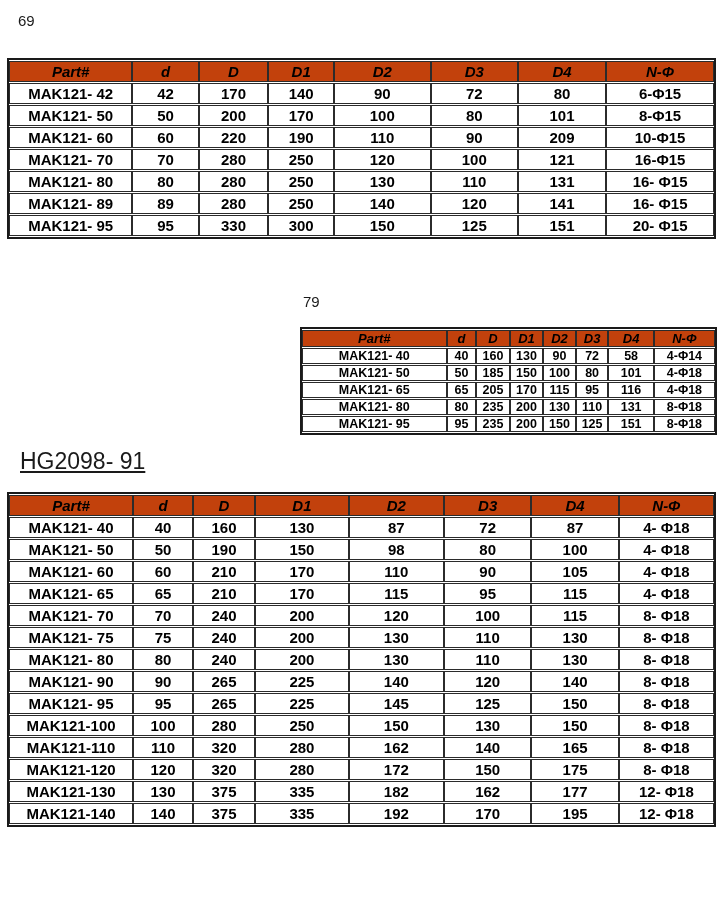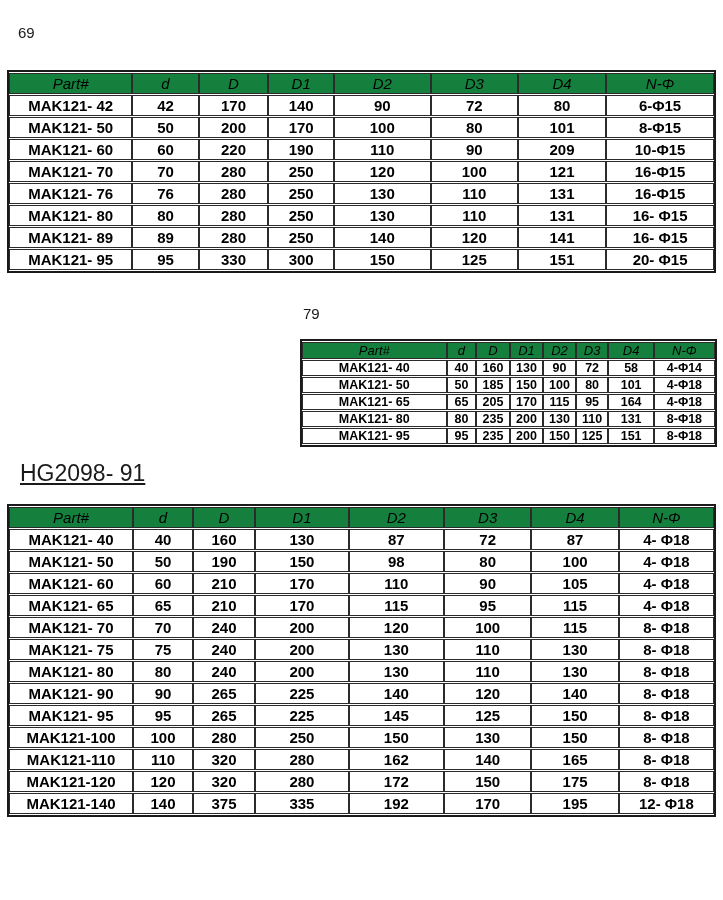--- a/index.html
+++ b/index.html
@@ -4,21 +4,21 @@
 <style>
   * { box-sizing: border-box; margin: 0; padding: 0; }
   html, body { background: #ffffff; }
   body {
     width: 723px; height: 900px;
     font-family: "Liberation Sans", sans-serif;
     color: #000000;
     position: relative;
     overflow: hidden;
   }
-  .page { position: absolute; left: 0; top: 12px; width: 723px; height: 754px; background: #ffffff; }
+  .page { position: absolute; left: 0; top: 0; width: 723px; height: 754px; background: #ffffff; }
 
   .floating-label {
     position: absolute;
     font-size: 15px;
     color: #1a1a1a;
     white-space: pre;
   }
   #label-top      { left: 18px;  top: 12px; }
   #label-middle   { left: 303px; top: 293px; }
   #label-standard { left: 20px;  top: 448px; font-size: 23px; text-decoration: underline; }
@@ -35,23 +35,23 @@
     border: 1px solid #2b2b2b;
     border-top-width: 1.5px;
     border-bottom-width: 1.5px;
     text-align: center;
     vertical-align: middle;
     padding: 0 1px;
     overflow: hidden;
     white-space: pre;
   }
   table.spec-table th {
-    background: #15803d;
+    background: #c2410c;
     font-style: italic;
-    font-weight: normal;
+    font-weight: bold;
   }
   table.spec-table td { font-weight: 600; }
 
   
   #table-69 { left: 7px; top: 58px; width: 709px; }
   #table-69 th, #table-69 td { height: 21px; font-size: 15px; }
   #table-69 th:nth-child(1) { width: 17.5%; }
   #table-69 th:nth-child(2) { width: 9.4%; }
   #table-69 th:nth-child(3) { width: 9.9%; }
   #table-69 th:nth-child(4) { width: 9.3%; }
@@ -137,30 +137,20 @@
           <td>MAK121- 70</td>
           <td>70</td>
           <td>280</td>
           <td>250</td>
           <td>120</td>
           <td>100</td>
           <td>121</td>
           <td>16-Φ15</td>
         </tr>
         <tr>
-          <td>MAK121- 76</td>
-          <td>76</td>
-          <td>280</td>
-          <td>250</td>
-          <td>130</td>
-          <td>110</td>
-          <td>131</td>
-          <td>16-Φ15</td>
-        </tr>
-        <tr>
           <td>MAK121- 80</td>
           <td>80</td>
           <td>280</td>
           <td>250</td>
           <td>130</td>
           <td>110</td>
           <td>131</td>
           <td>16- Φ15</td>
         </tr>
         <tr>
@@ -222,21 +212,21 @@
           <td>101</td>
           <td>4-Φ18</td>
         </tr>
         <tr>
           <td>MAK121- 65</td>
           <td>65</td>
           <td>205</td>
           <td>170</td>
           <td>115</td>
           <td>95</td>
-          <td>164</td>
+          <td>116</td>
           <td>4-Φ18</td>
         </tr>
         <tr>
           <td>MAK121- 80</td>
           <td>80</td>
           <td>235</td>
           <td>200</td>
           <td>130</td>
           <td>110</td>
           <td>131</td>
@@ -385,20 +375,30 @@
           <td>MAK121-120</td>
           <td>120</td>
           <td>320</td>
           <td>280</td>
           <td>172</td>
           <td>150</td>
           <td>175</td>
           <td>8- Φ18</td>
         </tr>
         <tr>
+          <td>MAK121-130</td>
+          <td>130</td>
+          <td>375</td>
+          <td>335</td>
+          <td>182</td>
+          <td>162</td>
+          <td>177</td>
+          <td>12- Φ18</td>
+        </tr>
+        <tr>
           <td>MAK121-140</td>
           <td>140</td>
           <td>375</td>
           <td>335</td>
           <td>192</td>
           <td>170</td>
           <td>195</td>
           <td>12- Φ18</td>
         </tr>
       </tbody>

